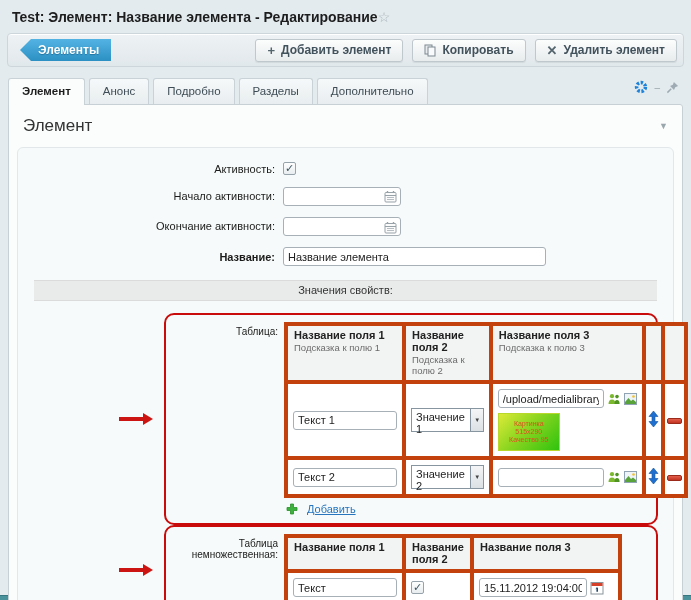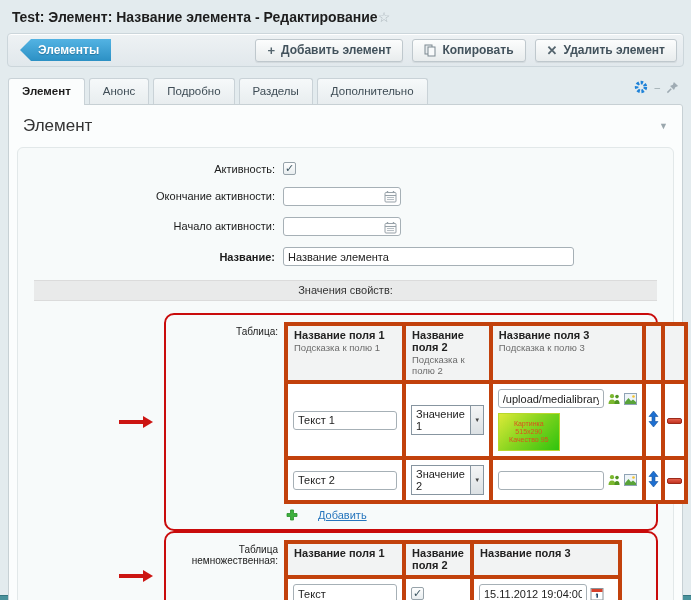--- a/index.html
+++ b/index.html
@@ -44,21 +44,21 @@
   .formbox { margin:2px 8px 0; background:#f7fafa; border:1px solid #e2e8e9; border-radius:6px;
              padding:14px 10px 14px; position:relative; }
   .frow { display:flex; align-items:center; margin-bottom:11px; }
   .frow .lbl { width:255px; text-align:right; padding-right:8px; font-size:11px; color:#1b1b1b; }
   .frow .lbl.b { font-weight:bold; }
   input[type=text] { border:1px solid #a6b0b6; border-radius:3px; height:19px; font-size:11px;
                      font-family:"Liberation Sans",sans-serif; padding:0 4px; color:#222; background:#fff; }
   .datewrap { position:relative; display:inline-block; }
   .datewrap input { width:118px; }
   .datewrap .cal { position:absolute; right:4px; top:3px; cursor:pointer; }
-  .name-input { width:291px; }
+  .name-input { width:263px; }
   .cb { display:inline-block; width:13px; height:13px; border:1px solid #97a3aa; border-radius:2px;
         background:linear-gradient(#fefefe,#e8edef); font-size:11px; line-height:11px; text-align:center;
         color:#3c5561; cursor:pointer; }
 
   .props { background:#e9eaea; border-top:1px solid #dbdbdb; border-bottom:1px solid #dbdbdb;
            text-align:center; font-size:11px; color:#333; padding:3px 0 4px; margin:6px 6px 12px; }
 
   
   .redwrap { position:relative; margin-left:136px; width:494px; }
   .redbox { border:2px solid #c90b0b; border-radius:10px; padding:7px 6px 7px 6px; display:flex; }
@@ -68,33 +68,33 @@
                  border-top:6px solid transparent; border-bottom:6px solid transparent; }
 
   table.ptab { border-collapse:collapse; background:#fff; }
   .ptab th, .ptab td { border:4px solid #c2410c; font-size:11px; }
   .ptab th { background:#f2f3f3; text-align:left; padding:3px 6px 4px; font-weight:bold; color:#222; vertical-align:top; }
   .ptab .hint { font-weight:normal; font-size:9.5px; color:#6b6b6b; margin-top:1px; }
   .ptab td { padding:5px 5px; vertical-align:middle; background:#fff; }
   .c1 { width:118px; } .c2 { width:66px; } .c3 { width:148px; }
   .c-move, .c-del { width:20px; text-align:center; padding:2px !important; }
   .t-in { width:104px; }
-  .sel { display:inline-flex; border:1px solid #8795a0; background:#fff; height:30px; cursor:pointer; }
+  .sel { display:inline-flex; border:1px solid #8795a0; background:#fff; height:24px; cursor:pointer; }
   .sel .txt { font-size:11px; padding:2px 4px 0; color:#222; min-width:50px; }
   .sel .arr { width:14px; background:linear-gradient(#f4f5f6,#dce1e4); border-left:1px solid #8795a0;
               display:flex; align-items:center; justify-content:center; font-size:6px; color:#444; }
   .filewrap { display:flex; align-items:center; gap:3px; }
   .file-in { width:106px; font-family:"DejaVu Sans Mono",monospace; font-size:9.5px; }
   .thumb { width:62px; height:38px; margin-top:5px;
            background:linear-gradient(135deg,#dcea38 0%,#8ad520 45%,#2fc30e 100%);
            display:flex; flex-direction:column; align-items:center; justify-content:center;
            font-size:7px; color:#d9531e; line-height:8px; border:1px solid #b8d82c; }
   .minus { width:15px; height:6px; background:linear-gradient(#e4604c,#c23321); border:1px solid #9c2a1a;
            border-radius:2px; display:inline-block; cursor:pointer; }
-  .addrow { display:flex; align-items:center; gap:20px; padding:5px 0 1px 2px; }
+  .addrow { display:flex; align-items:center; gap:9px; padding:5px 0 1px 2px; }
   .addrow a { font-size:11px; color:#2675bd; text-decoration:underline; cursor:pointer; }
 
   .bottombar { position:fixed; left:0; right:0; bottom:0; height:5px; background:#49919b; border-top:1px solid #357680; }
 </style>
 </head>
 <body>
 
 <div class="titlebar">
   <h1>Test: Элемент: Название элемента - Редактирование</h1>
   <span class="star">☆</span>
@@ -154,38 +154,38 @@
   </div>
 
   <div class="formbox">
 
     <div class="frow">
       <span class="lbl">Активность:</span>
       <span class="cb">✓</span>
     </div>
 
     <div class="frow">
-      <span class="lbl">Окончание активности:</span>
+      <span class="lbl">Начало активности:</span>
       <span class="datewrap">
         <input type="text" style="">
         <span class="cal">
           <svg width="13" height="13" viewBox="0 0 13 13">
               <rect x="1" y="2.5" width="11" height="9.5" rx="1" fill="#fbfbfb" stroke="#97a1a8"></rect>
               <line x1="1" y1="5.5" x2="12" y2="5.5" stroke="#97a1a8"></line>
               <line x1="3.5" y1="1" x2="3.5" y2="3" stroke="#97a1a8" stroke-width="1.4"></line>
               <line x1="9.5" y1="1" x2="9.5" y2="3" stroke="#97a1a8" stroke-width="1.4"></line>
               <line x1="3" y1="7.5" x2="10" y2="7.5" stroke="#b6bec4"></line>
               <line x1="3" y1="9.5" x2="10" y2="9.5" stroke="#b6bec4"></line>
             </svg>
         </span>
       </span>
     </div>
 
     <div class="frow">
-      <span class="lbl">Начало активности:</span>
+      <span class="lbl">Окончание активности:</span>
       <span class="datewrap">
         <input type="text" style="">
         <span class="cal">
           <svg width="13" height="13" viewBox="0 0 13 13">
               <rect x="1" y="2.5" width="11" height="9.5" rx="1" fill="#fbfbfb" stroke="#97a1a8"></rect>
               <line x1="1" y1="5.5" x2="12" y2="5.5" stroke="#97a1a8"></line>
               <line x1="3.5" y1="1" x2="3.5" y2="3" stroke="#97a1a8" stroke-width="1.4"></line>
               <line x1="9.5" y1="1" x2="9.5" y2="3" stroke="#97a1a8" stroke-width="1.4"></line>
               <line x1="3" y1="7.5" x2="10" y2="7.5" stroke="#b6bec4"></line>
               <line x1="3" y1="9.5" x2="10" y2="9.5" stroke="#b6bec4"></line>

